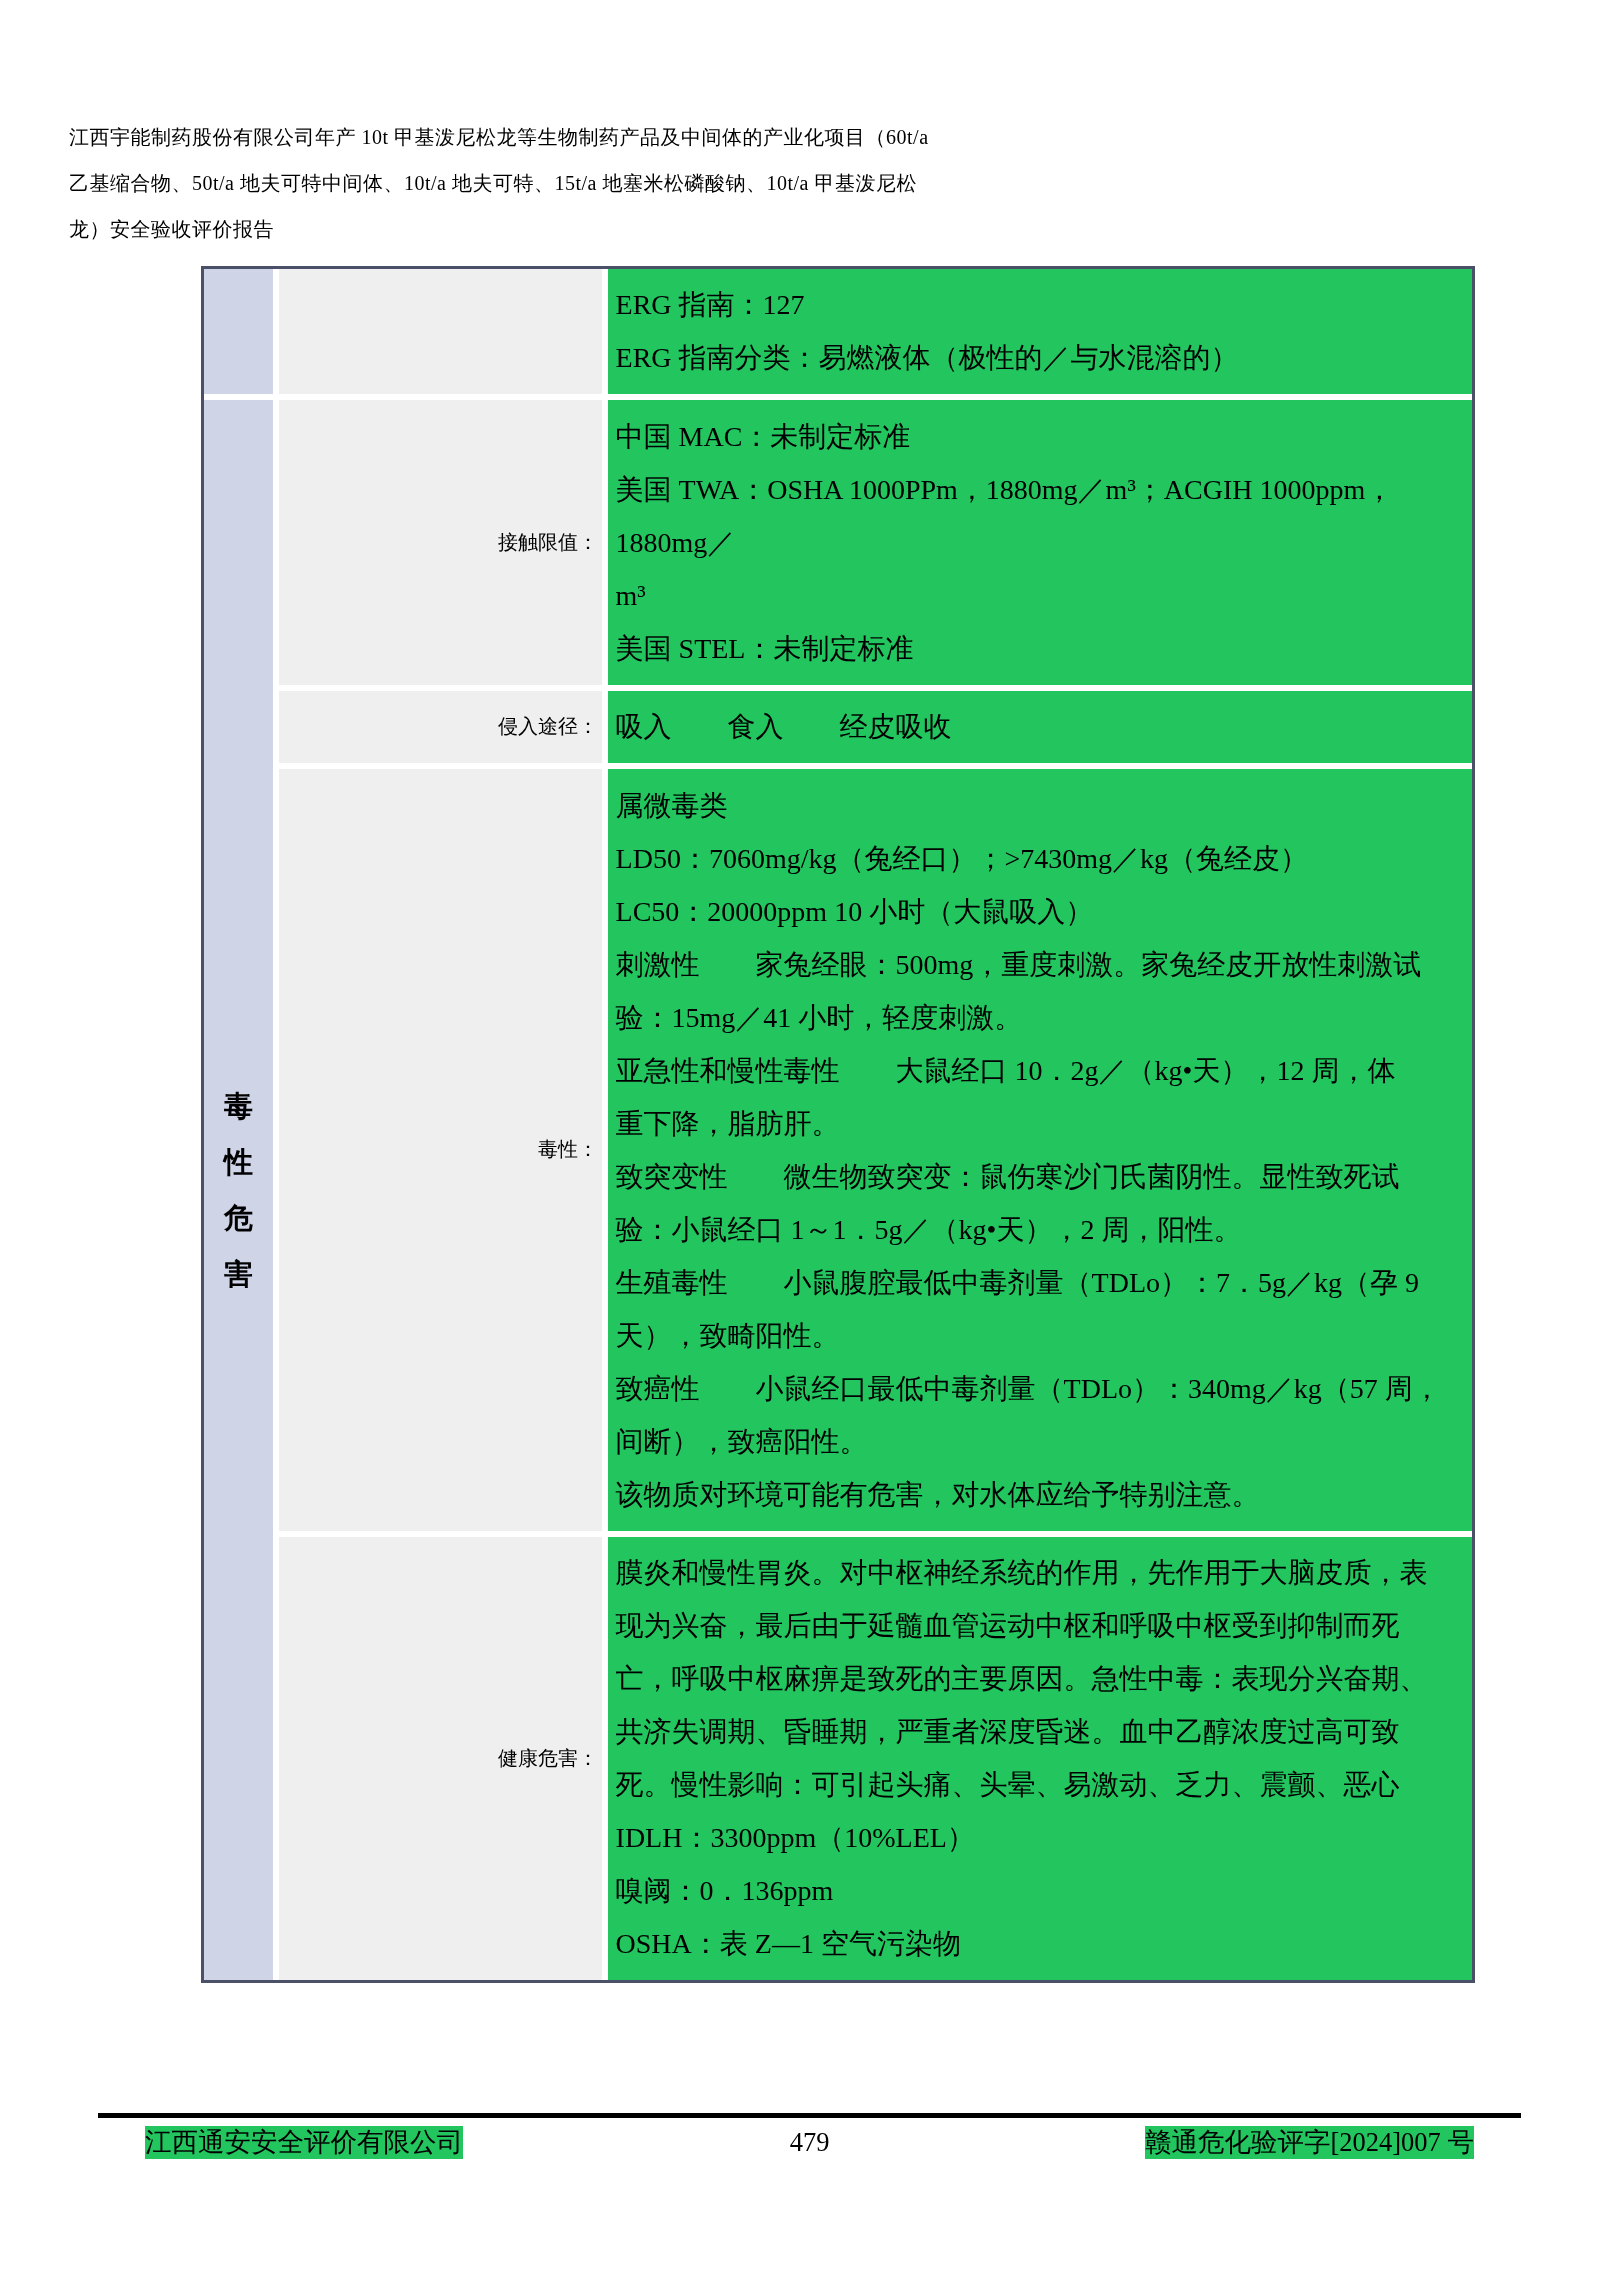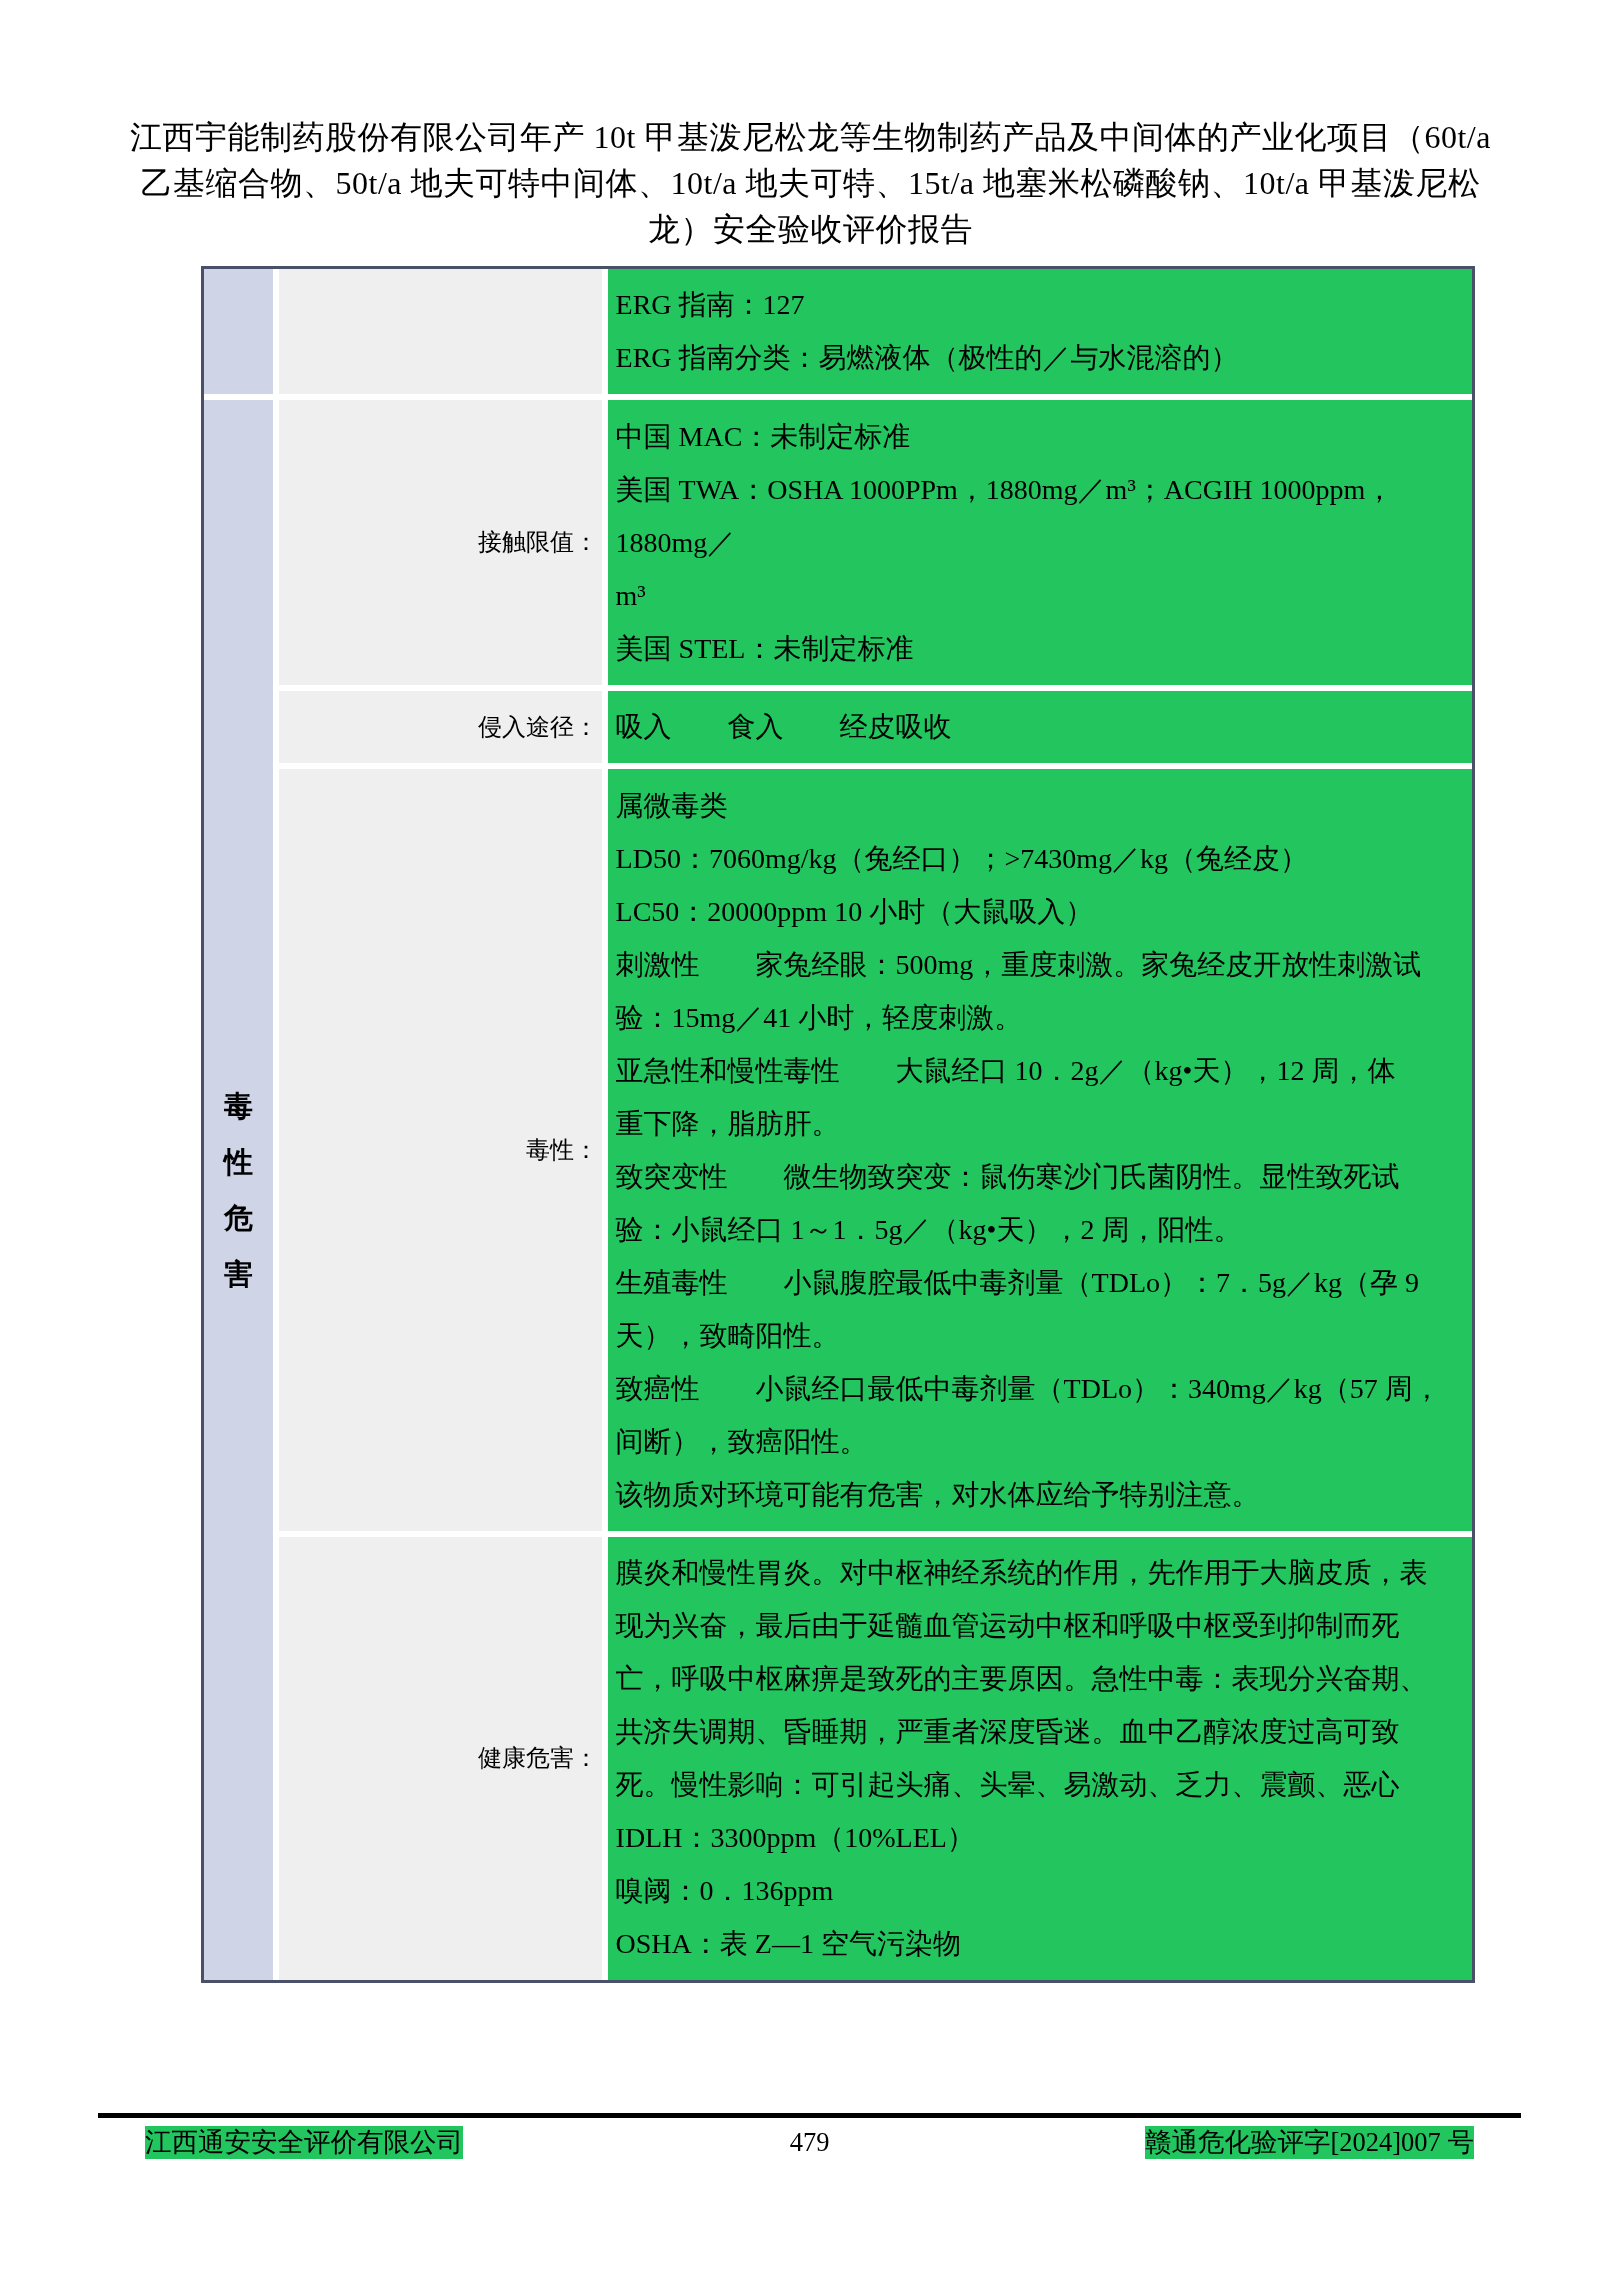--- a/index.html
+++ b/index.html
@@ -5,22 +5,21 @@
   html,body{margin:0;padding:0;background:#ffffff;}
   body{
     width:1621px;height:2293px;position:relative;overflow:hidden;
     font-family:"Liberation Serif","DejaVu Serif",serif;
     color:#000;
     -webkit-font-smoothing:antialiased;
   }
   
   .doc-header{
     margin:114px 69px 13.7px 69px;
-    text-align:center;
-    font-size:32px;
+    font-size:20px;
     line-height:46px;
     letter-spacing:0.5px;
   }
   
   .doc-table{
     box-sizing:border-box;
     margin-left:201px;
     width:1274px;
     border:3.9px solid #4a5068;
     background:#ffffff;
@@ -46,21 +45,21 @@
     line-height:56px;
     font-weight:bold;
   }
   .label-cell{
     background:#efefef;
     grid-column:2;
     display:flex;
     align-items:center;
     justify-content:flex-end;
     padding:9.8px 3.9px 9.8px 0;
-    font-size:24px;
+    font-size:20px;
   }
   .content-cell{
     background:#22c55e;
     grid-column:3;
     padding:9.8px 5.9px 9.8px 7.8px;
     font-size:28px;
   }
   .content-cell .line{
     line-height:53px;
     white-space:pre-wrap;

